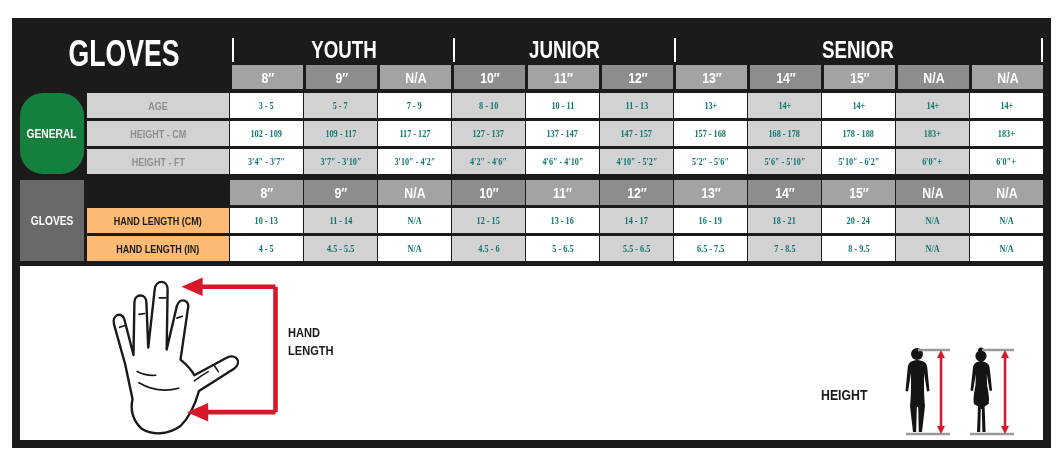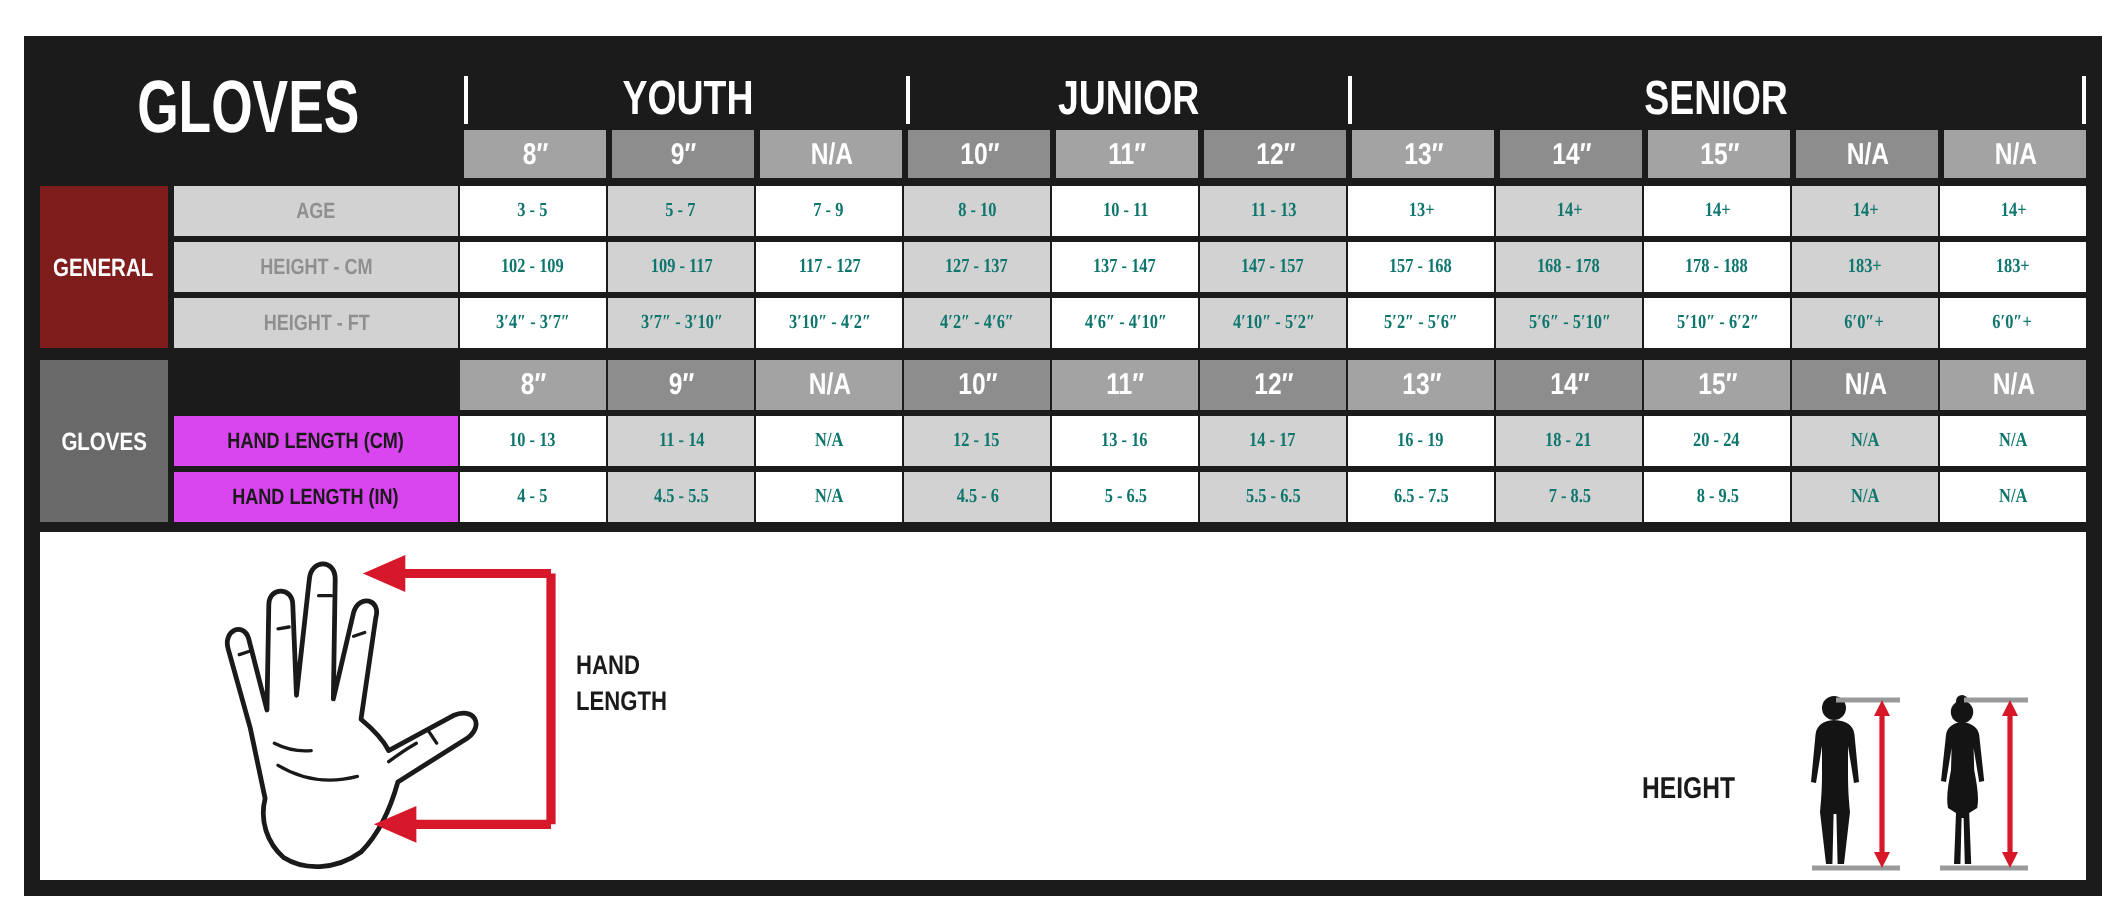--- a/index.html
+++ b/index.html
@@ -36,30 +36,30 @@
   .val-plain { background:#ffffff; }
   .val-shade { background:#d2d2d2; }
 
   
   .section { display:flex; gap:3px; }
   .section.general { margin-top:4px; }
   .section.glovesec { margin-top:6px; }
   .section-label { width:64px; flex:none; display:flex; align-items:center;
                    justify-content:center; color:#fff; font-weight:700; }
   .section-label .cond { font-size:12.5px; }
-  .sl-general { background:#7f1d1d; }
+  .sl-general { background:#15803d;border-radius:23px; }
   .sl-gloves  { background:#696969; }
   .rows { flex:1; display:flex; flex-direction:column; gap:3px; }
   .row-grid { display:grid; grid-template-columns:142px repeat(11,1fr);
               gap:1px; height:25px; }
   .row-label { display:flex; align-items:center; justify-content:center;
                background:#d2d2d2; color:#8f8f8f; font-weight:700; }
   .row-label .cond { font-size:11px; }
   .row-label.blank { background:transparent; }
-  .row-label.hand { background:#d946ef; color:#1a1a1a; }
+  .row-label.hand { background:#fdba74; color:#1a1a1a; }
 
   
   .diagram { position:relative; background:#ffffff; flex:1; margin-top:5px; }
   .hand-svg { position:absolute; left:70px; top:6px; }
   .hand-label { position:absolute; left:268px; top:58px; color:#1a1a1a;
                 font-weight:700; font-size:13.5px; line-height:1.3; }
   .hand-label div { transform:scaleX(.82); transform-origin:left; }
   .height-label { position:absolute; left:801px; top:120px; color:#1a1a1a;
                   font-weight:700; font-size:15px; }
   .height-label .cond { transform-origin:left; }

